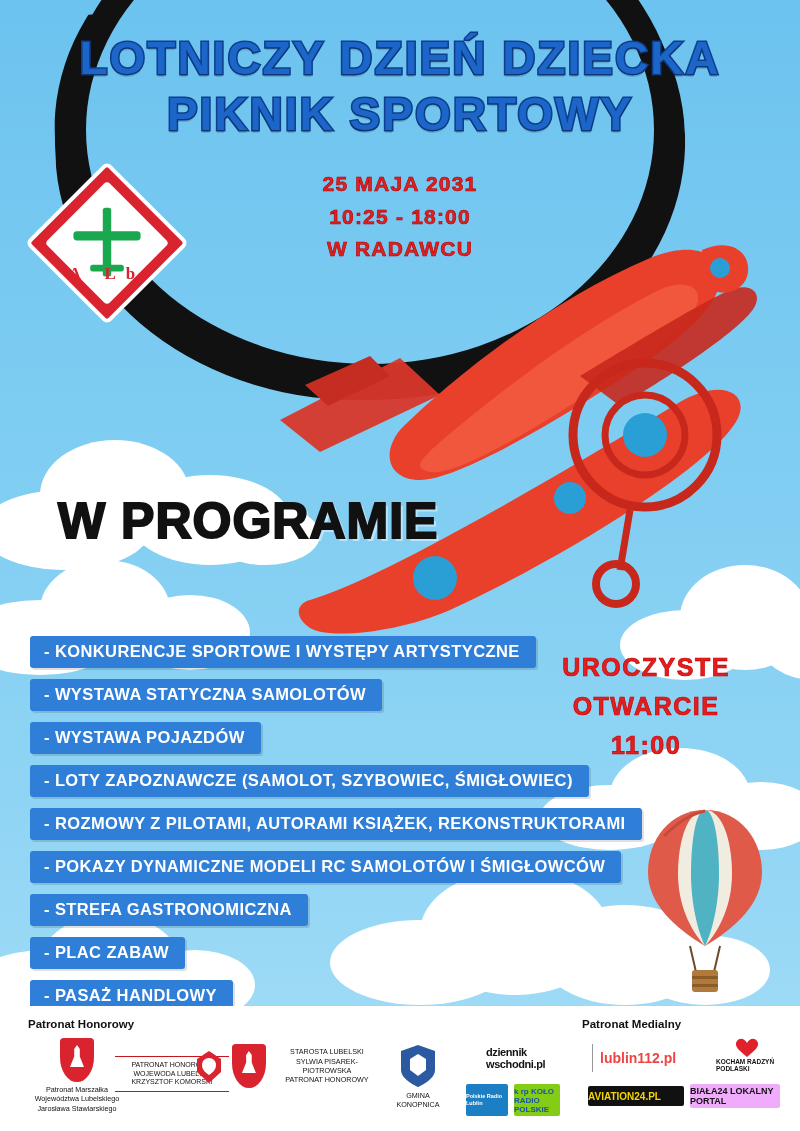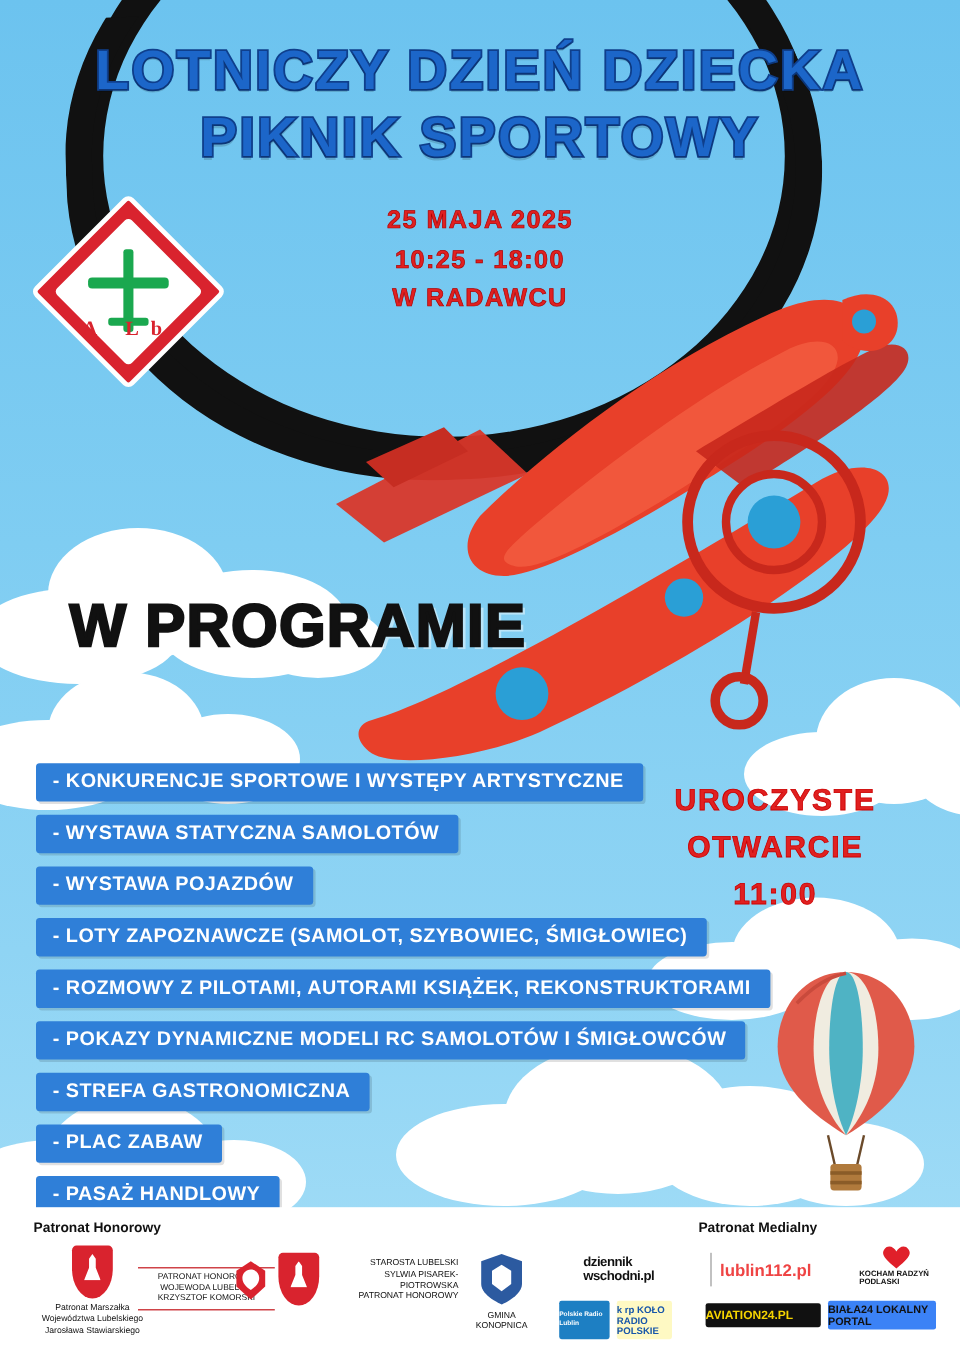--- a/index.html
+++ b/index.html
@@ -212,21 +212,21 @@
 
   <div id="ring"></div>
   <div id="ring2"></div>
 
   <div id="headline">
     <span>LOTNICZY DZIEŃ DZIECKA</span>
     <span class="l2">PIKNIK SPORTOWY</span>
   </div>
 
   <div id="subinfo">
-    <div>25 MAJA 2025</div>
+    <div>25 MAJA 2031</div>
     <div>10:25 - 18:00</div>
     <div>W RADAWCU</div>
   </div>
 
   <div id="logo">
     <div class="dia"></div>
     <div class="inner"></div>
     <svg class="plane" viewBox="0 0 100 100">
       <g fill="#1aa84f">
         <rect x="45" y="8" width="10" height="82" rx="3"></rect>
@@ -315,21 +315,21 @@
       </div>
     </div>
     <svg style="position:absolute; left:196px; top:44px;" width="26" height="34" viewBox="0 0 26 34">
       <path d="M13 1 L25 9 V22 L13 33 L1 22 V9 Z" fill="#d9232e"></path>
       <path d="M13 8 C17 8 20 11 20 15 C20 20 16 23 13 25 C10 23 6 20 6 15 C6 11 9 8 13 8 Z" fill="#fff"></path>
     </svg>
 
     <div class="crest" style="left:232px; top:38px; width:150px;">
       <div style="display:flex; align-items:center; gap:6px;">
         <div class="shield" style="margin:0;"></div>
-        <div class="txt" style="text-align:right; margin:0; white-space:pre-line;">STAROSTA LUBELSKI
+        <div class="txt" style="text-align:center; margin:0; white-space:pre-line;">STAROSTA LUBELSKI
 SYLWIA PISAREK-PIOTROWSKA
 PATRONAT HONOROWY</div>
       </div>
     </div>
 
     <div class="crest" style="left:378px; top:38px; width:80px;">
       <svg width="36" height="44" viewBox="0 0 36 44" style="display:block;margin:0 auto;">
         <path d="M18 1 L35 7 V26 C35 36 18 43 18 43 C18 43 1 36 1 26 V7 Z" fill="#2c5aa0"></path>
         <path d="M18 10 L26 15 V26 L18 32 L10 26 V15 Z" fill="#fff"></path>
       </svg>
@@ -347,24 +347,24 @@
     <div class="medialogo" style="left:716px; top:32px; width:62px; height:44px; background:#fff; color:#111; font-size:6.5px; line-height:1.15; flex-direction:column;">
       <svg width="26" height="20" viewBox="0 0 26 20">
         <path d="M13 19 C3 11 0 7 3 3 C6 -1 11 1 13 5 C15 1 20 -1 23 3 C26 7 23 11 13 19 Z" fill="#e0202a"></path>
       </svg>
       <span style="font-weight:bold;">KOCHAM RADZYŃ PODLASKI</span>
     </div>
 
     <div class="medialogo" style="left:466px; top:78px; width:42px; height:32px; background:#1d7fc3; color:#fff; font-size:5.5px; line-height:1.2;">
       <span>Polskie Radio Lublin</span>
     </div>
-    <div class="medialogo" style="left:514px; top:78px; width:46px; height:32px; background:#fef9c3; color:#1756a9; font-size:13px;">
+    <div class="medialogo" style="left:514px; top:78px; width:46px; height:32px; background:#84cc16; color:#1756a9; font-size:13px;">
       <span style="font-size:8px;">k rp KOŁO RADIO POLSKIE</span>
     </div>
     <div class="medialogo" style="left:588px; top:80px; width:96px; height:20px; background:#111; color:#f5d400; font-size:10px;">
       <span>AVIATION24.PL</span>
     </div>
-    <div class="medialogo" style="left:690px; top:78px; width:90px; height:24px; background:#3b82f6; color:#111; font-size:11px;">
+    <div class="medialogo" style="left:690px; top:78px; width:90px; height:24px; background:#f0abfc; color:#111; font-size:11px;">
       <span style="font-size:9px;">BIAŁA24 LOKALNY PORTAL</span>
     </div>
   </div>
 
 </div>
 
 </body></html>

